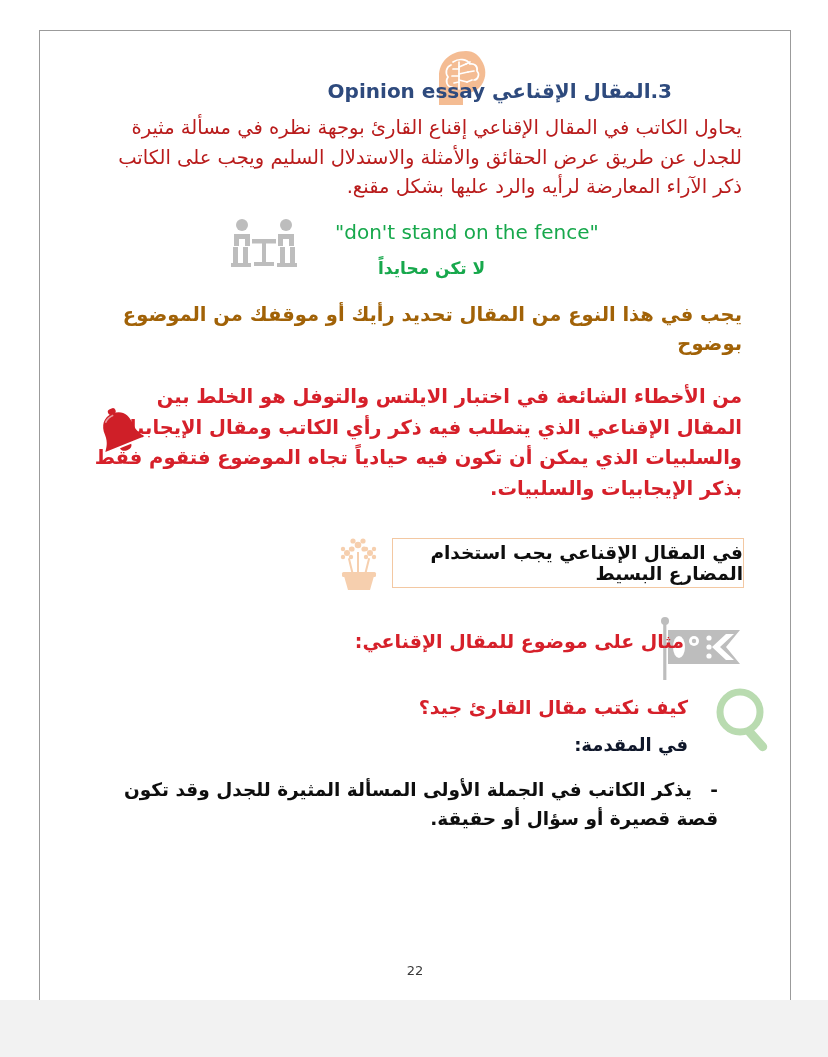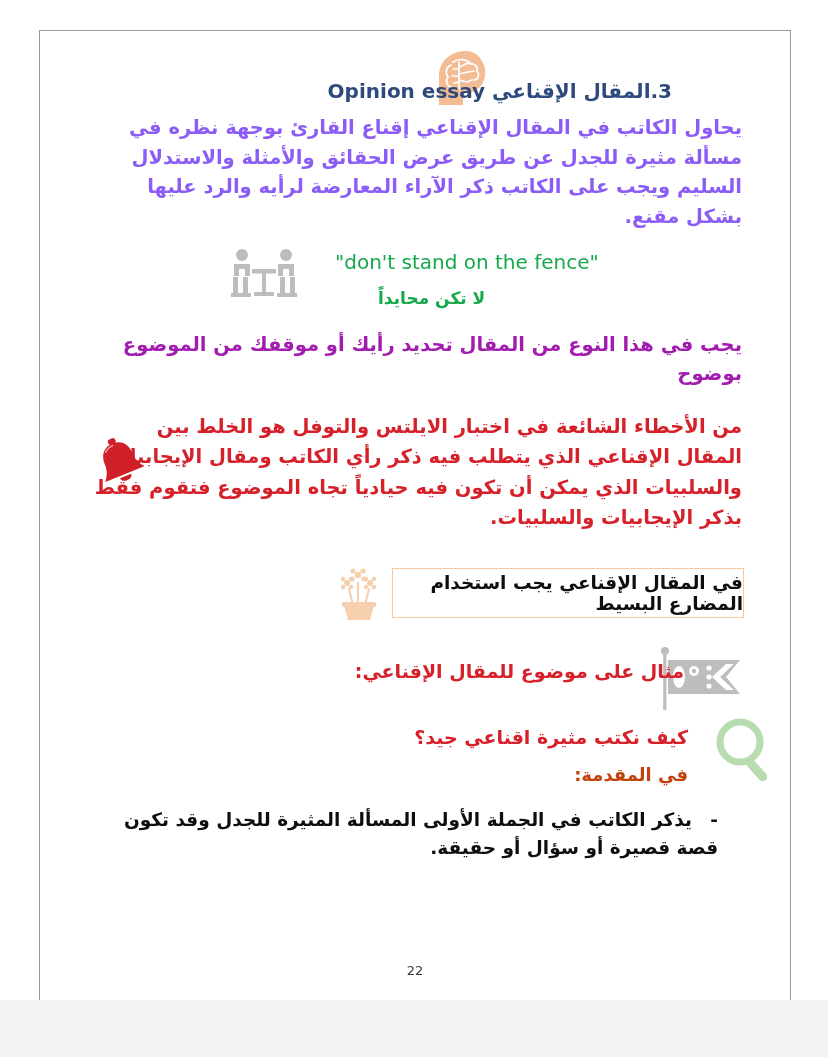--- a/index.html
+++ b/index.html
@@ -64,22 +64,22 @@
     font-size: 20px;
     font-weight: 600;
     color: #2e4a7d;
     white-space: nowrap;
   }
 
   
   .para-intro {
     font-size: 19.5px;
     line-height: 1.52;
-    color: #8b5cf6;
-    font-weight: 700;
+    color: #b91c1c;
+    font-weight: 400;
     margin: 2px 0 0 0;
     padding-left: 6px;
   }
 
   
   .quote-block {
     position: relative;
     height: 86px;
     margin-top: 12px;
   }
@@ -105,21 +105,21 @@
     top: 44px;
     font-size: 17px;
     color: #17a84c;
     font-weight: 600;
     direction: rtl;
   }
 
   .para-must {
     font-size: 19.5px;
     line-height: 1.5;
-    color: #a21caf;
+    color: #a16207;
     font-weight: 600;
     margin: 0;
     padding-left: 6px;
   }
 
   
   .warn-block {
     position: relative;
     margin-top: 24px;
   }
@@ -230,21 +230,21 @@
     color: #d6202a;
     z-index: 2;
   }
   .howto-sub {
     position: absolute;
     right: 54px;
     top: 50px;
     direction: rtl;
     font-size: 18px;
     font-weight: 600;
-    color: #c2410c;
+    color: #0f172a;
     z-index: 2;
   }
 
   
   .bullet-row {
     direction: rtl;
     text-align: right;
     font-size: 18.5px;
     line-height: 1.55;
     color: #0e0e0e;
@@ -393,21 +393,21 @@
       <span class="example-label">مثال على موضوع للمقال الإقناعي:</span>
     </div>
 
     <div class="howto-block">
       <span class="magnifier-icon">
         <svg viewBox="0 0 74 72" width="74" height="72" aria-hidden="true">
           <circle cx="32" cy="28" r="20" fill="none" stroke="#b9dbb0" stroke-width="7"></circle>
           <rect x="44" y="42" width="9" height="28" rx="4.5" fill="#b9dbb0" transform="rotate(-42 48 56)"></rect>
         </svg>
       </span>
-      <span class="howto-q">كيف نكتب مثيرة اقناعي جيد؟</span>
+      <span class="howto-q">كيف نكتب مقال القارئ جيد؟</span>
       <span class="howto-sub">في المقدمة:</span>
     </div>
 
     <p class="bullet-row">
       <span class="bullet-dash">-</span><span>يذكر الكاتب في الجملة الأولى  المسألة المثيرة للجدل وقد تكون قصة قصيرة أو سؤال أو حقيقة.</span>
     </p>
 
     <div class="page-number">22</div>
   </div>
 </div>

